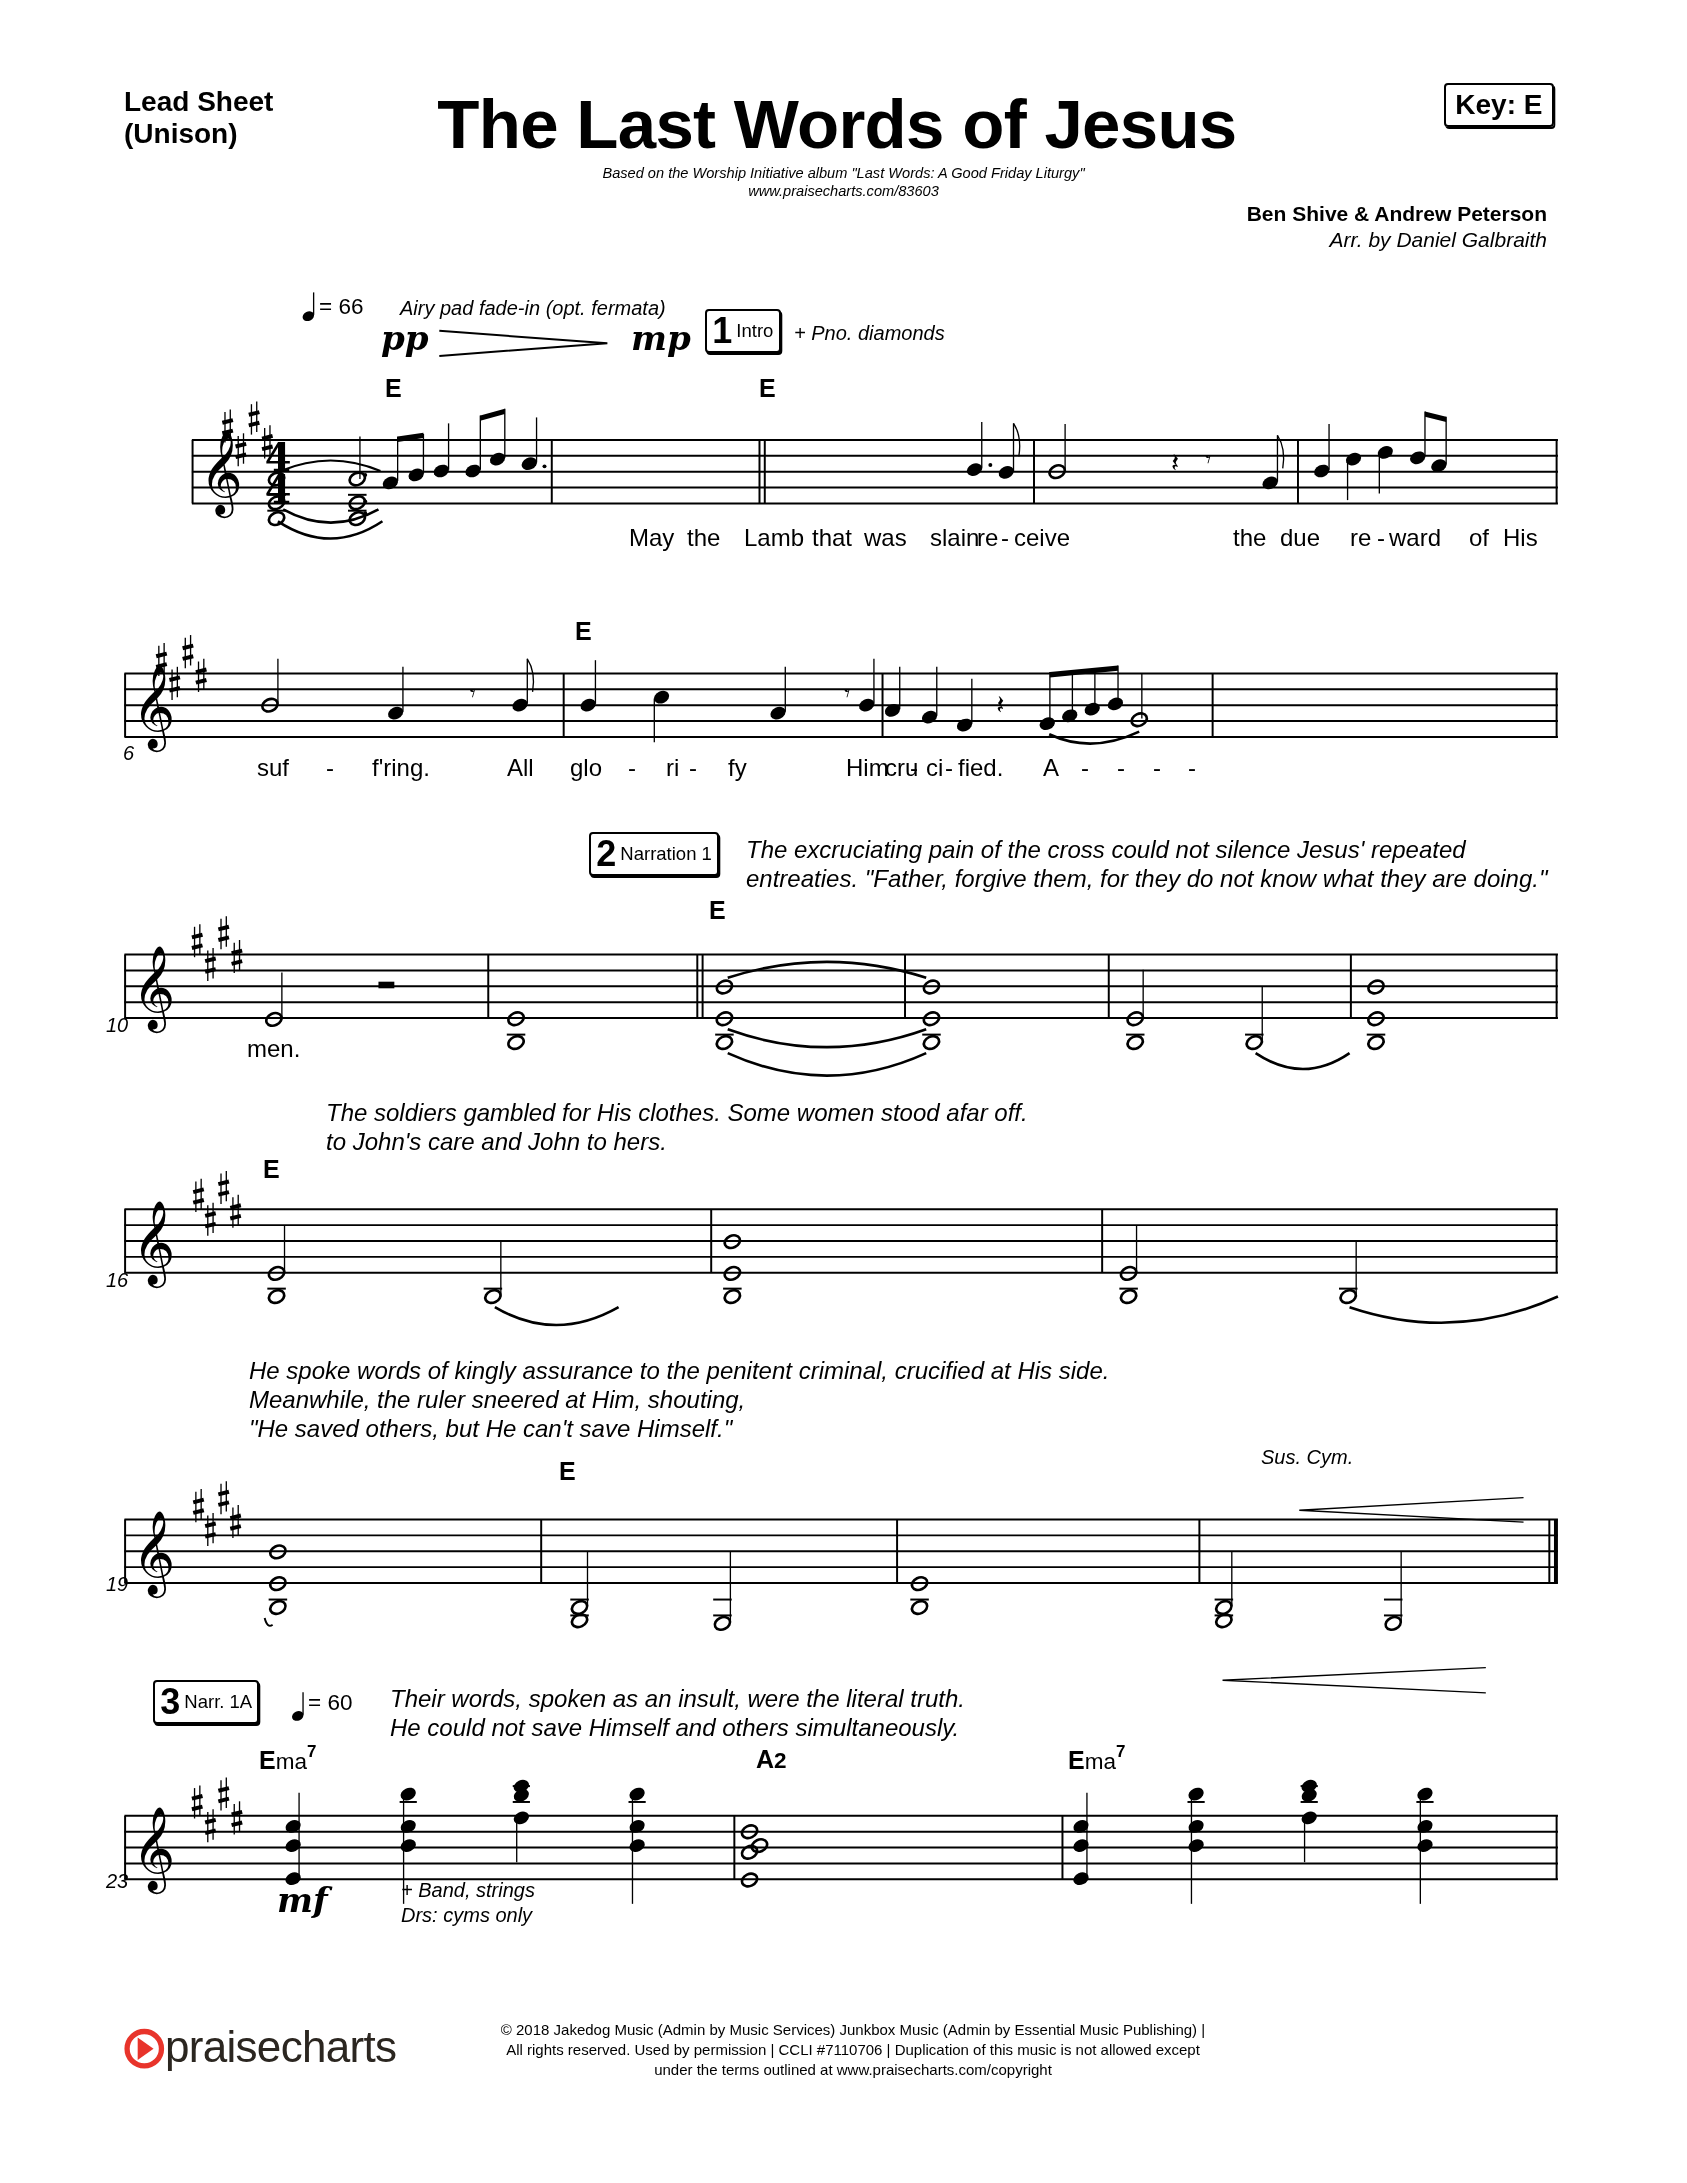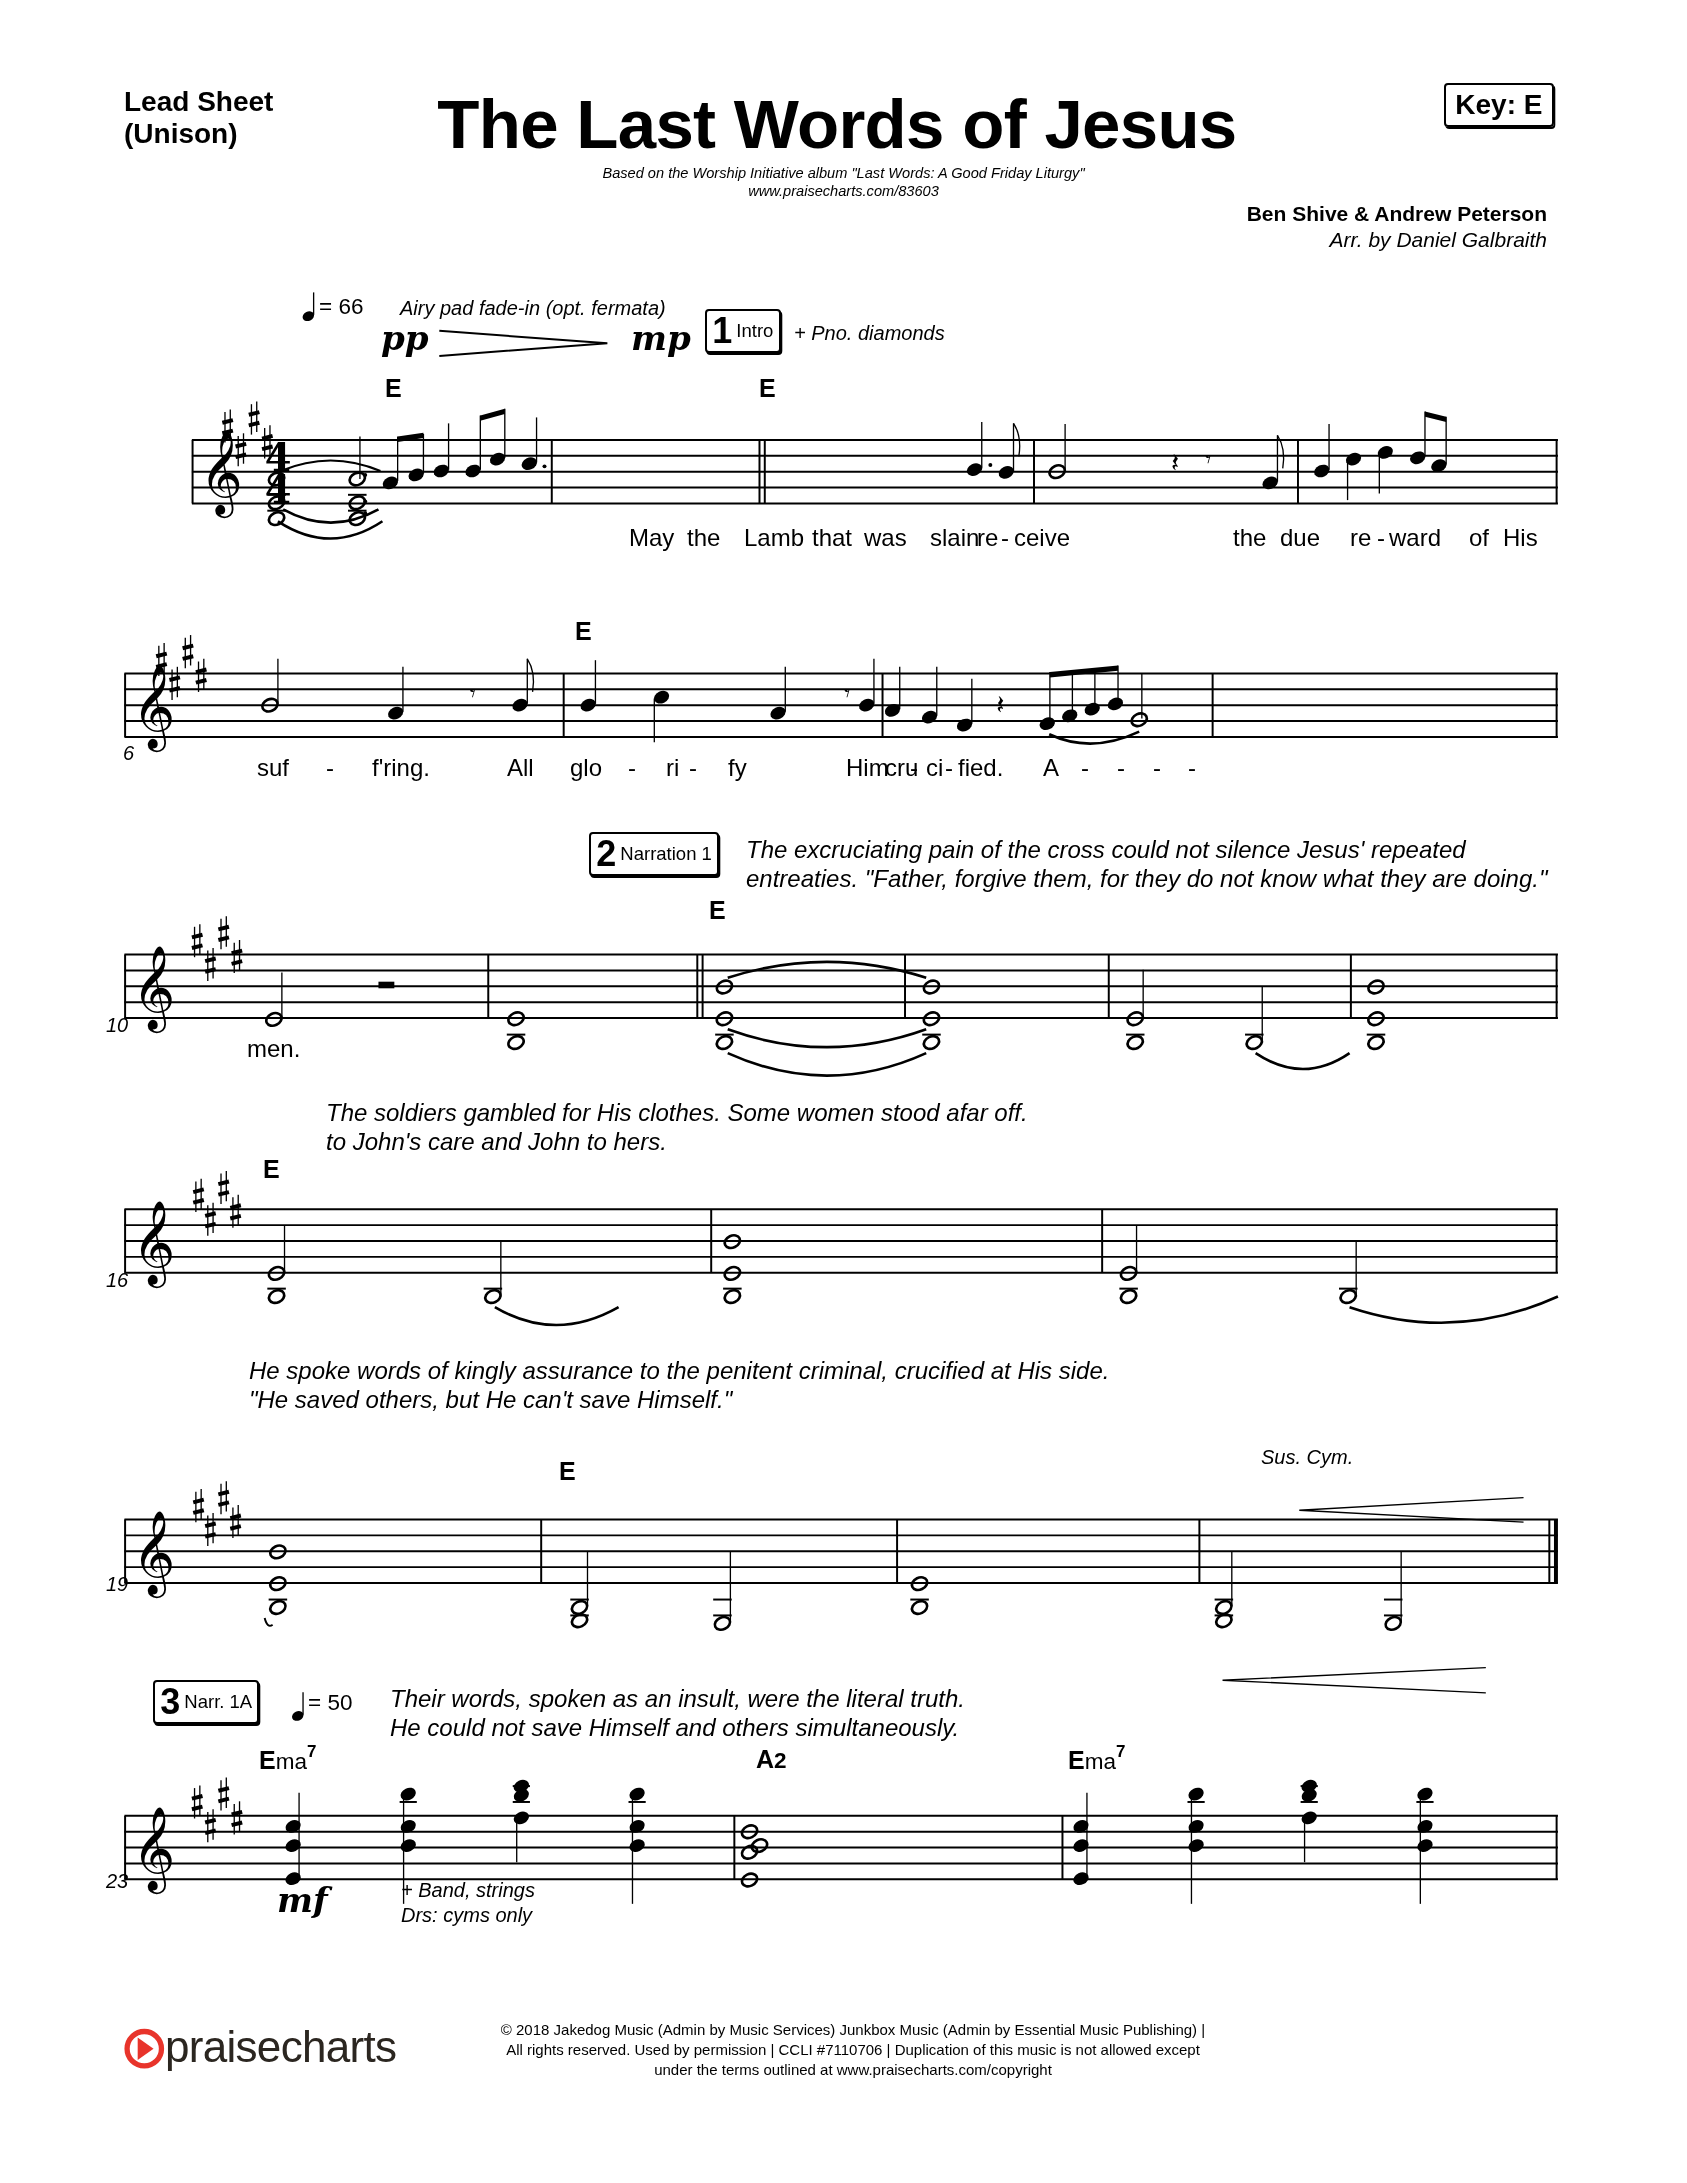--- a/index.html
+++ b/index.html
@@ -513,31 +513,32 @@
 
 <div class="abs narr" style="left:326px;top:1098px;">
   <div>The soldiers gambled for His clothes. Some women stood afar off.</div>
   <div>to John's care and John to hers.</div>
 </div>
 <div class="abs chord" style="left:263px;top:1155px;">E</div>
 <div class="abs mnum" style="left:106px;top:1269px;">16</div>
 
 <div class="abs narr" style="left:249px;top:1356px;">
   <div>He spoke words of kingly assurance to the penitent criminal, crucified at His side.</div>
+  <div>Meanwhile, the ruler sneered at Him, shouting,</div>
   <div>"He saved others, but He can't save Himself."</div>
 </div>
 <div class="abs chord" style="left:559px;top:1457px;">E</div>
 <div class="abs note-text" style="left:1261px;top:1446px;">Sus. Cym.</div>
 <div class="abs mnum" style="left:106px;top:1573px;">19</div>
 
 <div class="abs rehearsal" style="left:153px;top:1680px;">
   <span class="num">3</span>
   <span class="lbl">Narr. 1A</span>
 </div>
-<div class="abs tempo" style="left:308px;top:1690px;">= 50</div>
+<div class="abs tempo" style="left:308px;top:1690px;">= 60</div>
 <div class="abs narr" style="left:390px;top:1684px;">
   <div>Their words, spoken as an insult, were the literal truth.</div>
   <div>He could not save Himself and others simultaneously.</div>
 </div>
 <div class="abs chord" style="left:259px;top:1745px;">
   <span>E</span><span class="q">ma</span><sup>7</sup>
 </div>
 <div class="abs chord" style="left:756px;top:1745px;">
   <span>A</span><span class="q" style="font-weight:bold;">2</span>
 </div>

